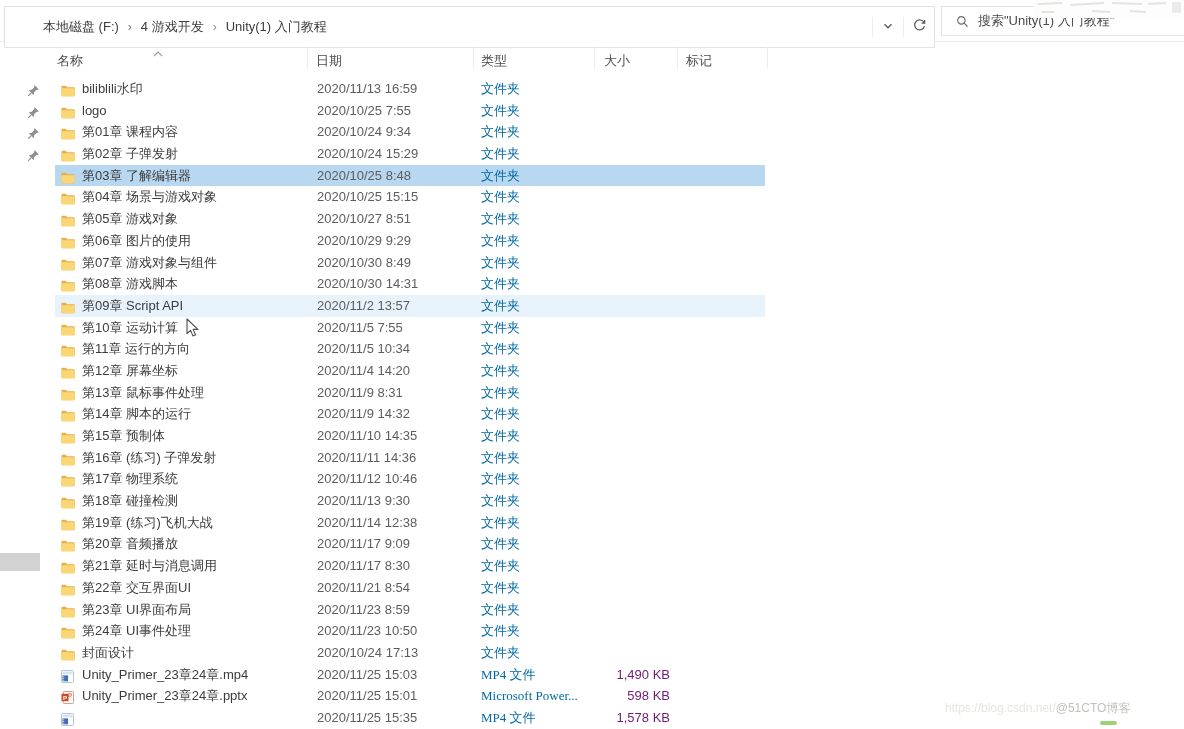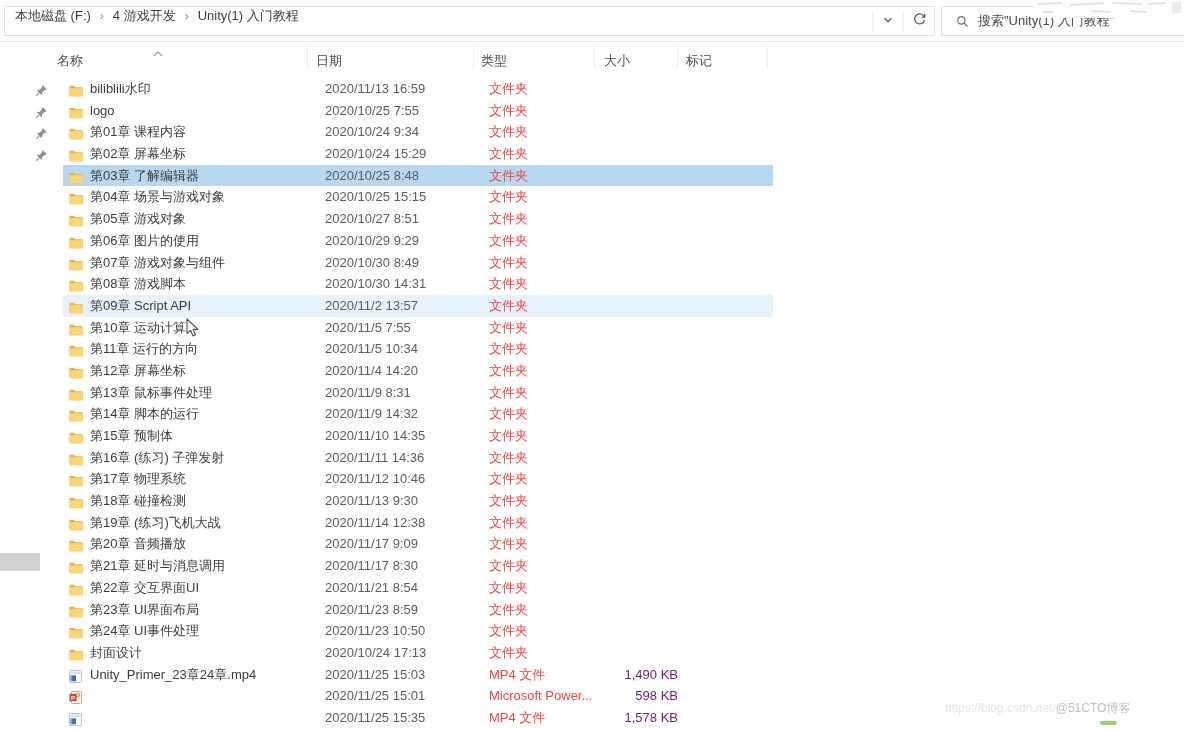--- a/index.html
+++ b/index.html
@@ -6,49 +6,49 @@
   body{
     width:1184px;height:729px;position:relative;overflow:hidden;
     background:#ffffff;
     font-family:"Liberation Sans","DejaVu Sans",sans-serif;
     -webkit-font-smoothing:antialiased;
   }
   
   .titlebar-strip{position:absolute;left:0;top:0;width:1040px;height:4px;background:#343434;}
   .topbar{position:absolute;left:0;top:0;width:1184px;height:41px;background:#fff;border-bottom:1px solid #e9e9e9;}
   .addressbar{
-    position:absolute;left:4px;top:6px;width:931px;height:30px;box-sizing:border-box;
-    background:#fff;border:1px solid #e2e2e2;display:flex;align-items:flex-start;
+    position:absolute;left:4px;top:6px;width:931px;height:42px;box-sizing:border-box;
+    background:#fff;border:1px solid #e2e2e2;display:flex;align-items:center;padding-left:28px;
   }
   .breadcrumb{display:flex;align-items:center;padding-left:8px;font-size:13px;color:#3d3d3d;white-space:nowrap;}
   .crumb{padding:0 2px;cursor:default;}
   .crumb-sep{color:#8a8a8a;font-size:12px;padding:0 7px;}
   .addr-right{position:absolute;right:0;top:0;height:100%;display:flex;align-items:center;}
   .addr-divider{width:1px;height:20px;background:#ececec;}
   .addr-btn{width:30px;height:100%;display:flex;align-items:center;justify-content:center;}
   .searchbox{
     position:absolute;left:941px;top:6px;width:250px;height:30px;box-sizing:border-box;
     background:#fff;border:1px solid #e2e2e2;display:flex;align-items:center;
   }
   .searchbox .sicon{margin-left:14px;display:flex;}
   .searchbox .stext{margin-left:9px;font-size:13px;color:#4a4a4a;white-space:nowrap;}
   
   .colheaders{position:absolute;left:0;top:44px;width:948px;height:28px;font-size:13px;color:#4c4c4c;}
   .colheaders .col{position:absolute;top:8px;white-space:nowrap;cursor:default;}
   .sortcaret{position:absolute;left:153px;top:1px;}
   .coldiv{position:absolute;top:3px;height:22px;width:1px;background:#ededed;}
   
-  .filelist{position:absolute;left:8px;top:78px;width:936px;}
+  .filelist{position:absolute;left:0;top:78px;width:936px;}
   .row{position:relative;height:21.7px;font-size:13px;line-height:21.7px;white-space:nowrap;}
   .row .hl{position:absolute;left:55px;top:0;width:710px;height:100%;z-index:0;}
   .row .pin{position:absolute;left:27px;top:4px;width:13px;height:13px;z-index:1;}
   .row .fic{position:absolute;left:61px;top:4px;width:14px;height:13px;z-index:1;}
   .row .name{position:absolute;left:82px;top:0;color:#3c3c3c;z-index:1;}
   .row .date{position:absolute;left:317px;top:0;color:#5d5d5d;z-index:1;}
-  .row .type{position:absolute;left:481px;top:0;color:#ef4444;z-index:1;}
+  .row .type{position:absolute;left:481px;top:0;color:#0369a1;z-index:1;font-family:Liberation Serif, serif;}
   .row .size{position:absolute;left:555px;top:0;width:115px;text-align:right;color:#701a75;z-index:1;}
   
   .left-gray-box{position:absolute;left:0;top:553px;width:40px;height:18px;background:#d2d2d2;}
   .cursor{position:absolute;left:186px;top:318px;z-index:9;}
   .wm-bottom{position:absolute;left:945px;top:700px;z-index:8;font-size:12px;white-space:nowrap;}
   .wm-url{color:#e7e5e0;}
   .wm-badge{color:#c3c1bb;}
   .wm-green{position:absolute;left:1100px;top:721px;width:17px;height:4px;background:#79c344;border-radius:2px;opacity:.75;}
   .wm-top{position:absolute;left:1034px;top:0;width:150px;height:18px;background:#fdfdfd;z-index:5;}
 </style>
@@ -161,21 +161,21 @@
     </div>
     <div class="row">
       <span class="pin"><svg viewBox="0 0 14 14" width="13" height="13">
           <path d="M8.2 1.2 L12.8 5.8 L10.2 6.5 L7.7 9 L7.2 12.1 L1.9 6.8 L5 6.3 L7.5 3.8 Z" fill="#8f8f8f"></path>
           <path d="M1.2 12.8 L4.5 9.5" stroke="#8f8f8f" stroke-width="1.2" fill="none"></path>
         </svg></span>
       <span class="fic"><svg viewBox="0 0 15 12" width="14" height="12">
           <path d="M0.5 1.2 C0.5 0.8 0.8 0.5 1.2 0.5 L5.2 0.5 L6.6 2 L14 2 C14.4 2 14.7 2.3 14.7 2.7 L14.7 10.8 C14.7 11.2 14.4 11.5 14 11.5 L1.2 11.5 C0.8 11.5 0.5 11.2 0.5 10.8 Z" fill="#e9ae49"></path>
           <rect x="0.5" y="3.1" width="14.2" height="8.4" rx="0.6" fill="#f9d774"></rect>
         </svg></span>
-      <span class="name">第02章 屏幕坐标</span>
+      <span class="name">第02章 子弹发射</span>
       <span class="date">2020/10/24 15:29</span>
       <span class="type">文件夹</span>
       <span class="size"></span>
     </div>
     <div class="row">
       <div class="hl" style="background:#b8d7f0"></div>
       <span class="fic"><svg viewBox="0 0 15 12" width="14" height="12">
           <path d="M0.5 1.2 C0.5 0.8 0.8 0.5 1.2 0.5 L5.2 0.5 L6.6 2 L14 2 C14.4 2 14.7 2.3 14.7 2.7 L14.7 10.8 C14.7 11.2 14.4 11.5 14 11.5 L1.2 11.5 C0.8 11.5 0.5 11.2 0.5 10.8 Z" fill="#e9ae49"></path>
           <rect x="0.5" y="3.1" width="14.2" height="8.4" rx="0.6" fill="#f9d774"></rect>
         </svg></span>
@@ -419,20 +419,21 @@
       <span class="type">MP4 文件</span>
       <span class="size">1,490 KB</span>
     </div>
     <div class="row">
       <span class="fic"><svg viewBox="0 0 14 14" width="13" height="13">
           <rect x="2.5" y="0.5" width="11" height="13" rx="1" fill="#ffffff" stroke="#d6927f"></rect>
           <circle cx="9.4" cy="4.3" r="2.1" fill="#f6c9a4" stroke="#e07b4f" stroke-width="0.8"></circle>
           <rect x="0.5" y="3" width="7.6" height="8" fill="#d04727"></rect>
           <text x="4.3" y="9.5" font-size="6.5" font-weight="bold" fill="#fff" text-anchor="middle" font-family="Liberation Sans, sans-serif">P</text>
         </svg></span>
+      <span class="name">Unity_Primer_23章24章.pptx</span>
       <span class="date">2020/11/25 15:01</span>
       <span class="type">Microsoft Power...</span>
       <span class="size">598 KB</span>
     </div>
     <div class="row">
       <span class="fic"><svg viewBox="0 0 14 14" width="13" height="13">
           <rect x="0.5" y="0.5" width="13" height="13" rx="1" fill="#ffffff" stroke="#a9bfd4"></rect>
           <rect x="1.6" y="1.6" width="10.8" height="3" fill="#d7e4ef"></rect>
           <rect x="1.6" y="5.8" width="6" height="6.4" fill="#3e6db5"></rect>
           <circle cx="3" cy="7.4" r="0.55" fill="#fff"></circle>

